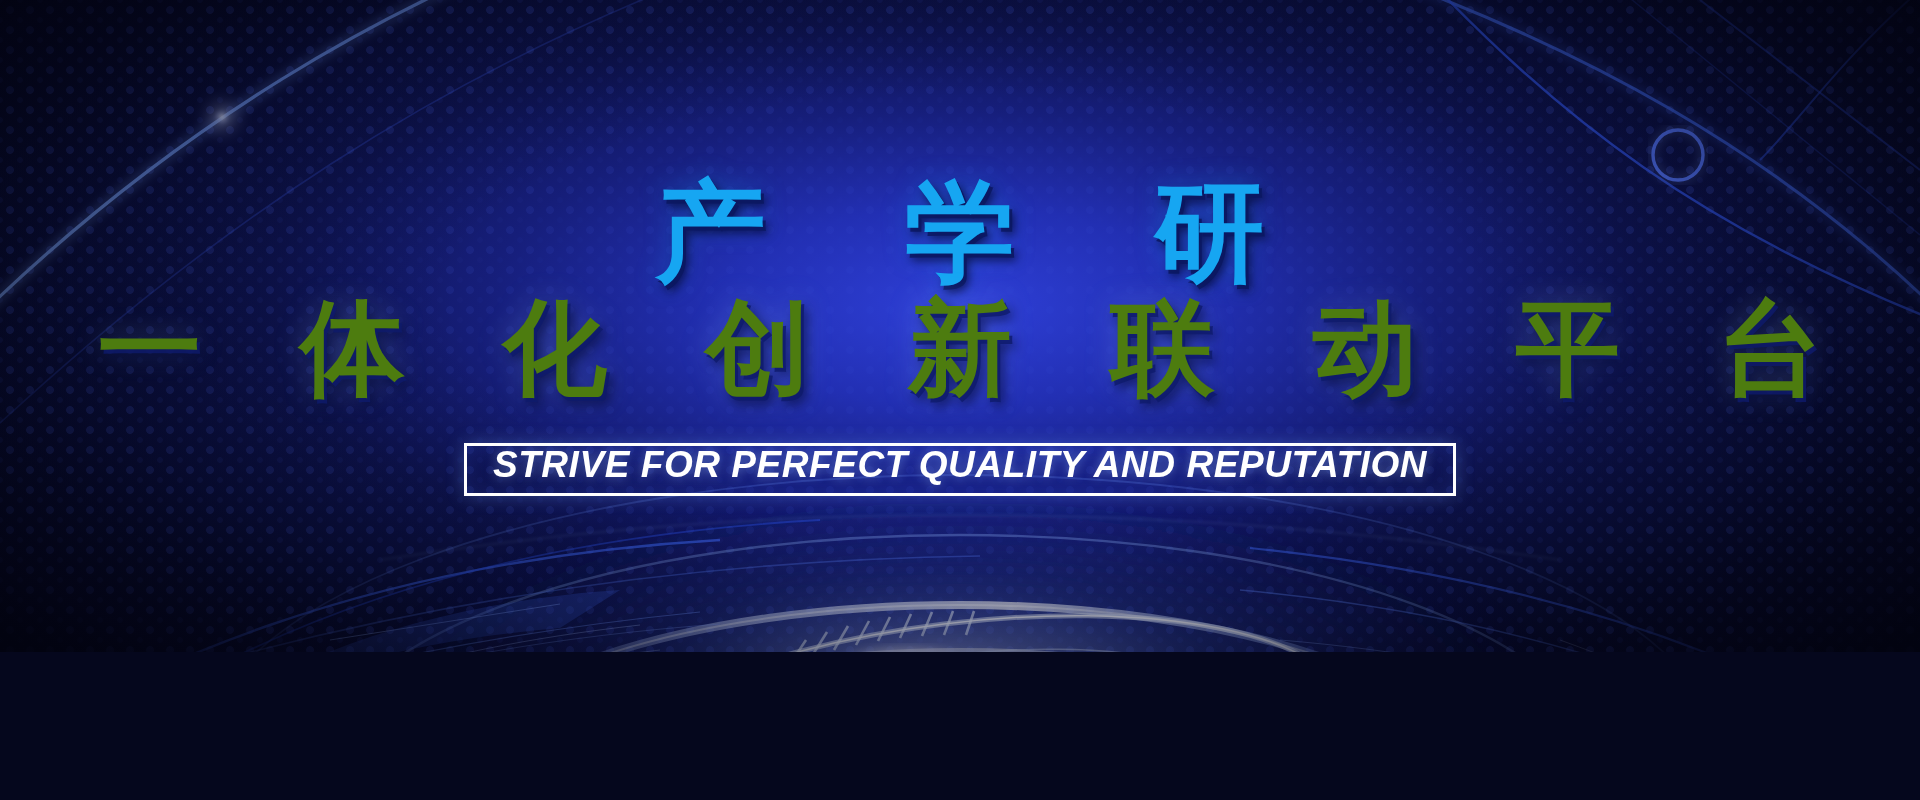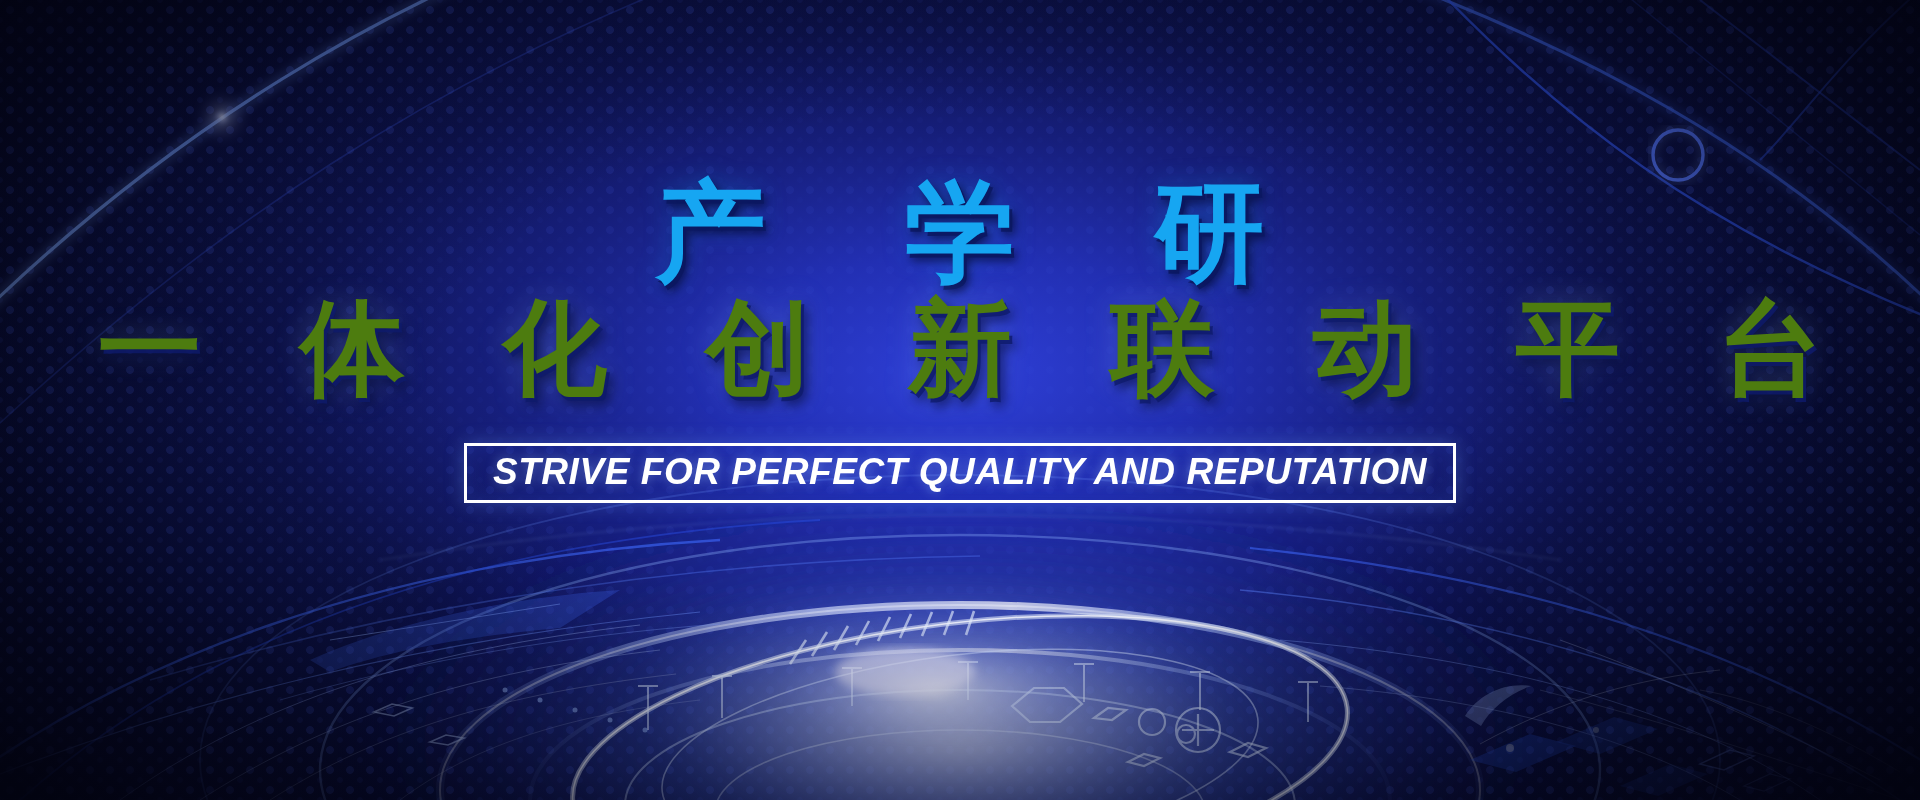--- a/index.html
+++ b/index.html
@@ -4,21 +4,21 @@
 <style>
   * { margin:0; padding:0; box-sizing:border-box; }
 
   html,body{
     background:#05071d;
   }
 
   .banner{
     position:relative;
     width:1920px;
-    height:800px;
+    height:652px;
     overflow:hidden;
     font-family:"Liberation Sans","DejaVu Sans",sans-serif;
     background:#0a0e30;
   }
 
   
   .bg-base{
     position:absolute; inset:0;
     background:
       radial-gradient(ellipse 58% 72% at 50% 46%, #2a3ccb 0%, #2433b4 18%, #1b2690 38%, #141c६8 55%, #0d1248 72%, #080c33 88%, #05071f 100%);
@@ -99,21 +99,21 @@
     text-shadow:
        3px 4px 0 rgba(14,26,108,.80),
        6px 8px 12px rgba(6,12,60,.70),
        0 0 30px rgba(150,190,255,.28);
     white-space:nowrap;
   }
 
   .subtitle-box{
     margin-top:40px;
     border:3px solid #ffffff;
-    padding:7px 26px 10px 26px;
+    padding:0 26px 10px 26px;
     box-shadow:0 0 18px rgba(120,165,255,.30), inset 0 0 20px rgba(60,95,220,.18);
   }
   .subtitle-text{
     font-style:italic;
     font-weight:bold;
     font-size:37px;
     line-height:1;
     letter-spacing:.015em;
     color:#ffffff;
     white-space:nowrap;

